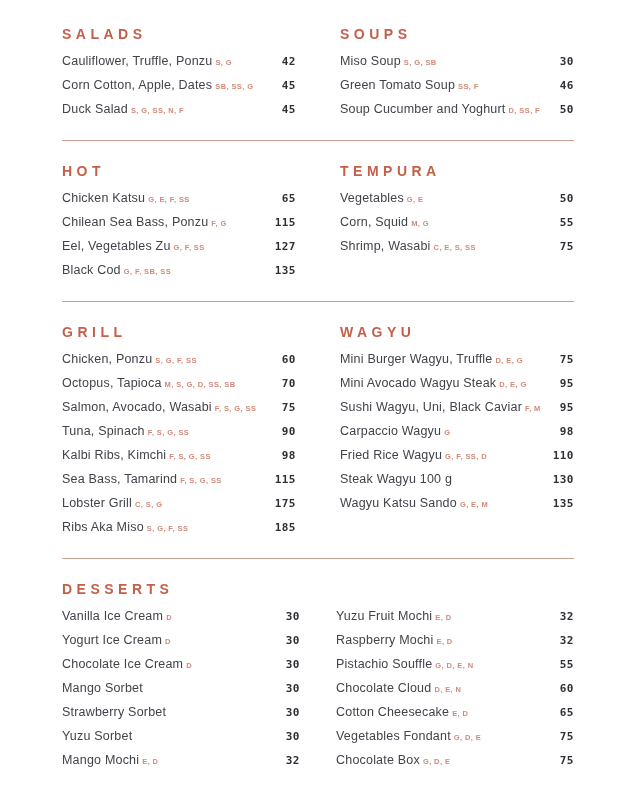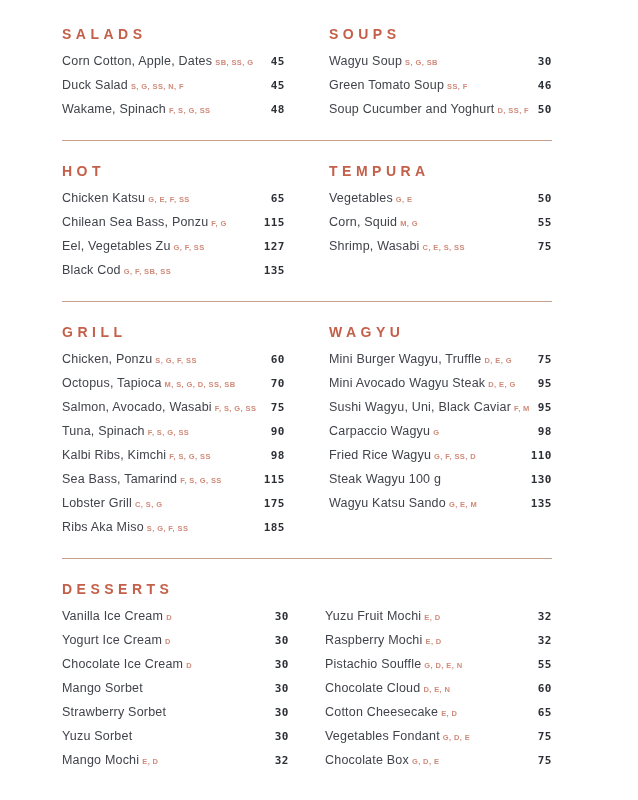--- a/index.html
+++ b/index.html
@@ -4,21 +4,21 @@
 <style>
   * { margin: 0; padding: 0; box-sizing: border-box; }
   html, body {
     width: 638px; height: 800px;
     background: #ffffff;
     overflow: hidden;
     font-family: "Liberation Sans", sans-serif;
   }
   .page {
     width: 638px; height: 678px;
-    padding: 26px 86px 0 62px;
+    padding: 26px 64px 0 62px;
     display: flex; flex-direction: column;
   }
   .section-row {
     display: grid;
     grid-template-columns: 1fr 1fr;
     gap: 44px;
   }
   h2.section-title {
     color: #c4604a;
     font-size: 14px;
@@ -71,43 +71,43 @@
 </head>
 <body>
 
 <div class="page">
 
   <div class="section-row">
     <section>
       <h2 class="section-title">SALADS</h2>
       <div class="items">
 
+          <div class="item">
+            <span class="item-text"><span>Cauliflower, Truffle, Ponzu</span><span class="allergens">S, G</span></span>
+            <span class="price">42</span>
+          </div>
 
           <div class="item">
             <span class="item-text"><span>Corn Cotton, Apple, Dates</span><span class="allergens">SB, SS, G</span></span>
             <span class="price">45</span>
           </div>
 
           <div class="item">
             <span class="item-text"><span>Duck Salad</span><span class="allergens">S, G, SS, N, F</span></span>
             <span class="price">45</span>
           </div>
 
-          <div class="item">
-            <span class="item-text"><span>Wakame, Spinach</span><span class="allergens">F, S, G, SS</span></span>
-            <span class="price">48</span>
-          </div>
         </div>
     </section>
     <section>
       <h2 class="section-title">SOUPS</h2>
       <div class="items">
 
           <div class="item">
-            <span class="item-text"><span>Wagyu Soup</span><span class="allergens">S, G, SB</span></span>
+            <span class="item-text"><span>Miso Soup</span><span class="allergens">S, G, SB</span></span>
             <span class="price">30</span>
           </div>
 
           <div class="item">
             <span class="item-text"><span>Green Tomato Soup</span><span class="allergens">SS, F</span></span>
             <span class="price">46</span>
           </div>
 
           <div class="item">
             <span class="item-text"><span>Soup Cucumber and Yoghurt</span><span class="allergens">D, SS, F</span></span>

